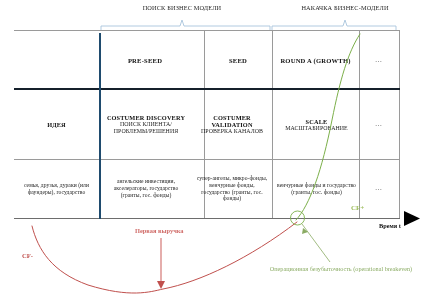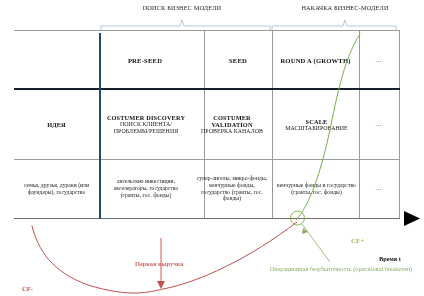--- a/index.html
+++ b/index.html
@@ -68,21 +68,21 @@
   }
   .cell-sub{
     font-size:5.9px;color:#1d1d1d;display:block;letter-spacing:.05px;
   }
   .cell-money{
     font-size:5.6px;color:#1d1d1d;line-height:1.22;letter-spacing:.05px;
   }
   .ellipsis{font-size:7px;color:#555;letter-spacing:1px;}
 
   
-  .ann{position:absolute;white-space:nowrap;margin-top:33px;}
+  .ann{position:absolute;white-space:nowrap;}
   .cf-minus{font-size:6.6px;font-weight:bold;color:#c0504d;}
   .cf-plus{font-size:7px;font-weight:bold;color:#9bbb59;}
   .first-rev{font-size:6.4px;font-weight:bold;color:#d06b68;}
   .breakeven{
     font-size:6.2px;color:#8aab63;text-align:center;line-height:1.2;
     white-space:normal;width:150px;
   }
   .time-label{font-size:6.3px;color:#111;font-weight:bold;}
 </style>
 </head>

